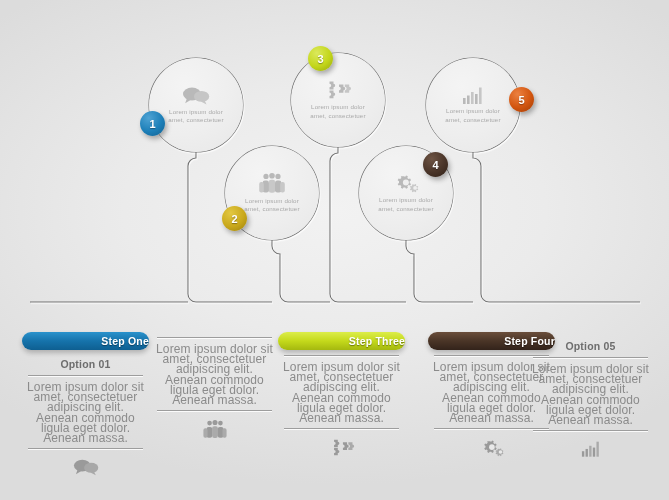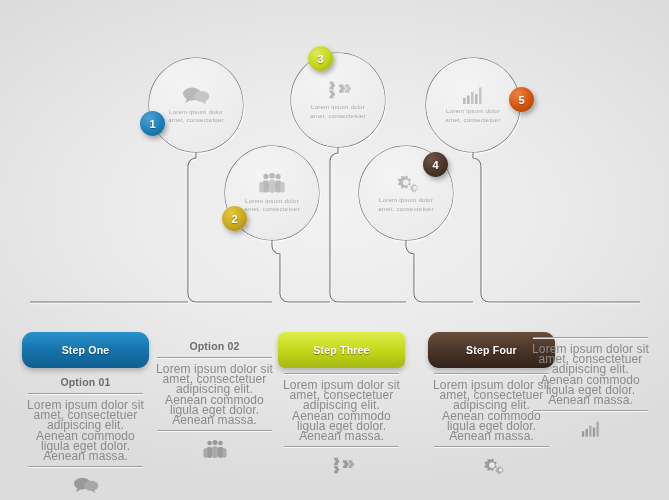--- a/index.html
+++ b/index.html
@@ -36,22 +36,22 @@
     color:#fff;font-size:11px;font-weight:bold;
     text-shadow:0 1px 1px rgba(0,0,0,.35);
     box-shadow:2px 3px 5px rgba(0,0,0,.30);
     z-index:6;
   }
 
   
   .cards{position:absolute;left:0;top:332px;width:669px;height:160px;}
   .card{position:absolute;top:0;width:127px;text-align:center;}
   .pill{
-    height:36px;border-radius:11px;color:#fff;font-size:10.5px;font-weight:bold;
-    display:flex;align-items:center;justify-content:center;
+    height:18px;border-radius:11px;color:#fff;font-size:10.5px;font-weight:bold;
+    display:flex;align-items:center;justify-content:flex-end;
     text-shadow:0 1px 1px rgba(0,0,0,.40);
     box-shadow:0 3px 5px rgba(0,0,0,.22);
     letter-spacing:.2px;
   }
   .opt{font-size:10.5px;color:#6d6d6d;margin-top:8px;letter-spacing:.2px;font-weight:bold;}
   .rule{height:1px;background:#9d9d9d;margin:5px 6px 0 6px;
         box-shadow:0 1px 0 rgba(255,255,255,.85);}
   .body{font-size:12px;line-height:10.2px;color:#8b8b8b;margin:6px 4px 0 4px;letter-spacing:.1px;}
   .rule2{height:1px;background:#9d9d9d;margin:5px 6px 0 6px;
         box-shadow:0 1px 0 rgba(255,255,255,.85);}
@@ -203,40 +203,39 @@
         <svg width="26" height="18" viewBox="0 0 28 19" fill="#9a9a9a">
           <ellipse cx="10" cy="8" rx="9" ry="6.4"></ellipse>
           <path d="M5 12 L3.2 17.2 L9.4 13.6 Z"></path>
           <ellipse cx="19.6" cy="10.4" rx="7.6" ry="5.4" fill="#a8a8a8"></ellipse>
           <path d="M22.4 14 L24.6 18.4 L18.8 15.4 Z" fill="#a8a8a8"></path>
         </svg>
       </div>
     </div>
 
     <div class="card" style="left:151px;">
-      <div class="opt">Option 02</div>
       <div class="rule"></div>
       <div class="body">Lorem ipsum dolor sit amet, consectetuer adipiscing elit. Aenean commodo ligula eget dolor. Aenean massa.</div>
       <div class="rule2"></div>
       <div class="b-icon">
         <svg width="26" height="19" viewBox="0 0 28 21" fill="#9a9a9a">
           <circle cx="8" cy="3.4" r="2.6"></circle>
             <circle cx="14" cy="2.8" r="2.8"></circle>
             <circle cx="20" cy="3.4" r="2.6"></circle>
           <rect x="4.6" y="7.6" width="6.4" height="12" rx="2.4"></rect>
           <rect x="10.8" y="6.8" width="6.4" height="13" rx="2.4" fill="#aaaaaa"></rect>
           <rect x="17" y="7.6" width="6.4" height="12" rx="2.4"></rect>
           <rect x="1.2" y="9" width="4.6" height="10.6" rx="2" fill="#aaaaaa"></rect>
           <rect x="22.2" y="9" width="4.6" height="10.6" rx="2" fill="#aaaaaa"></rect>
         </svg>
       </div>
     </div>
 
     <div class="card" style="left:278px;">
-      <div class="pill" style="background:linear-gradient(to bottom, #dced4a 0%, #c4d91b 50%, #a4b80f 100%);border-radius:7px;">
+      <div class="pill" style="background:linear-gradient(to bottom, #dced4a 0%, #c4d91b 50%, #a4b80f 100%);">
         <span>Step Three</span>
       </div>
       <div class="rule"></div>
       <div class="body">Lorem ipsum dolor sit amet, consectetuer adipiscing elit. Aenean commodo ligula eget dolor. Aenean massa.</div>
       <div class="rule2"></div>
       <div class="b-icon">
         <svg width="28" height="19" viewBox="0 0 30 20" fill="#9a9a9a">
           <path d="M6.5 1.6 h4 v2.2 a1.7 1.7 0 1 1 0 3.4 v2.2 h-4 v-2.2 a1.7 1.7 0 1 0 0 -3.4 z"></path>
           <path d="M6.5 10.4 h4 v2.2 a1.7 1.7 0 1 1 0 3.4 v2.2 h-4 v-2.2 a1.7 1.7 0 1 0 0 -3.4 z"></path>
           <path d="M16 4.4 h4.4 v2.4 a1.8 1.8 0 1 1 0 3.6 v2.4 H16 v-2.4 a1.8 1.8 0 1 0 0 -3.6 z"></path>
@@ -256,20 +255,21 @@
         <svg width="26" height="19" viewBox="0 0 28 20" fill="#9a9a9a">
           <path d="M11.6 3.2 l1.6 .55 .95 -1.35 1.7 .95 -.5 1.55 1.2 1.2 1.55 -.5 .95 1.7 -1.35 .95 .0 1.7 1.35 .95 -.95 1.7 -1.55 -.5 -1.2 1.2 .5 1.55 -1.7 .95 -.95 -1.35 -1.7 0 -.95 1.35 -1.7 -.95 .5 -1.55 -1.2 -1.2 -1.55 .5 -.95 -1.7 1.35 -.95 0 -1.7 -1.35 -.95 .95 -1.7 1.55 .5 1.2 -1.2 -.5 -1.55 z"></path>
           <circle cx="13.9" cy="9.6" r="3" fill="#e9e9e9"></circle>
           <path d="M21.6 11.4 l1.0 .35 .6 -.85 1.06 .6 -.32 .98 .76 .76 .98 -.32 .6 1.06 -.85 .6 0 1.07 .85 .6 -.6 1.06 -.98 -.32 -.76 .76 .32 .98 -1.06 .6 -.6 -.85 -1.07 0 -.6 .85 -1.06 -.6 .32 -.98 -.76 -.76 -.98 .32 -.6 -1.06 .85 -.6 0 -1.07 -.85 -.6 .6 -1.06 .98 .32 .76 -.76 -.32 -.98 z" fill="#aaaaaa"></path>
           <circle cx="23.1" cy="14.9" r="1.9" fill="#e9e9e9"></circle>
         </svg>
       </div>
     </div>
 
     <div class="card" style="left:527px;">
+      <div class="opt">Option 05</div>
       <div class="rule"></div>
       <div class="body">Lorem ipsum dolor sit amet, consectetuer adipiscing elit. Aenean commodo ligula eget dolor. Aenean massa.</div>
       <div class="rule2"></div>
       <div class="b-icon">
         <svg width="20" height="17" viewBox="0 0 22 18" fill="#9a9a9a">
           <rect x="1" y="12" width="2.6" height="6"></rect>
           <rect x="5" y="9.5" width="2.6" height="8.5"></rect>
           <rect x="9" y="6" width="2.6" height="12" fill="#aaaaaa"></rect>
           <rect x="13" y="8" width="2.6" height="10"></rect>
           <rect x="17" y="1.5" width="2.6" height="16.5" fill="#aaaaaa"></rect>

